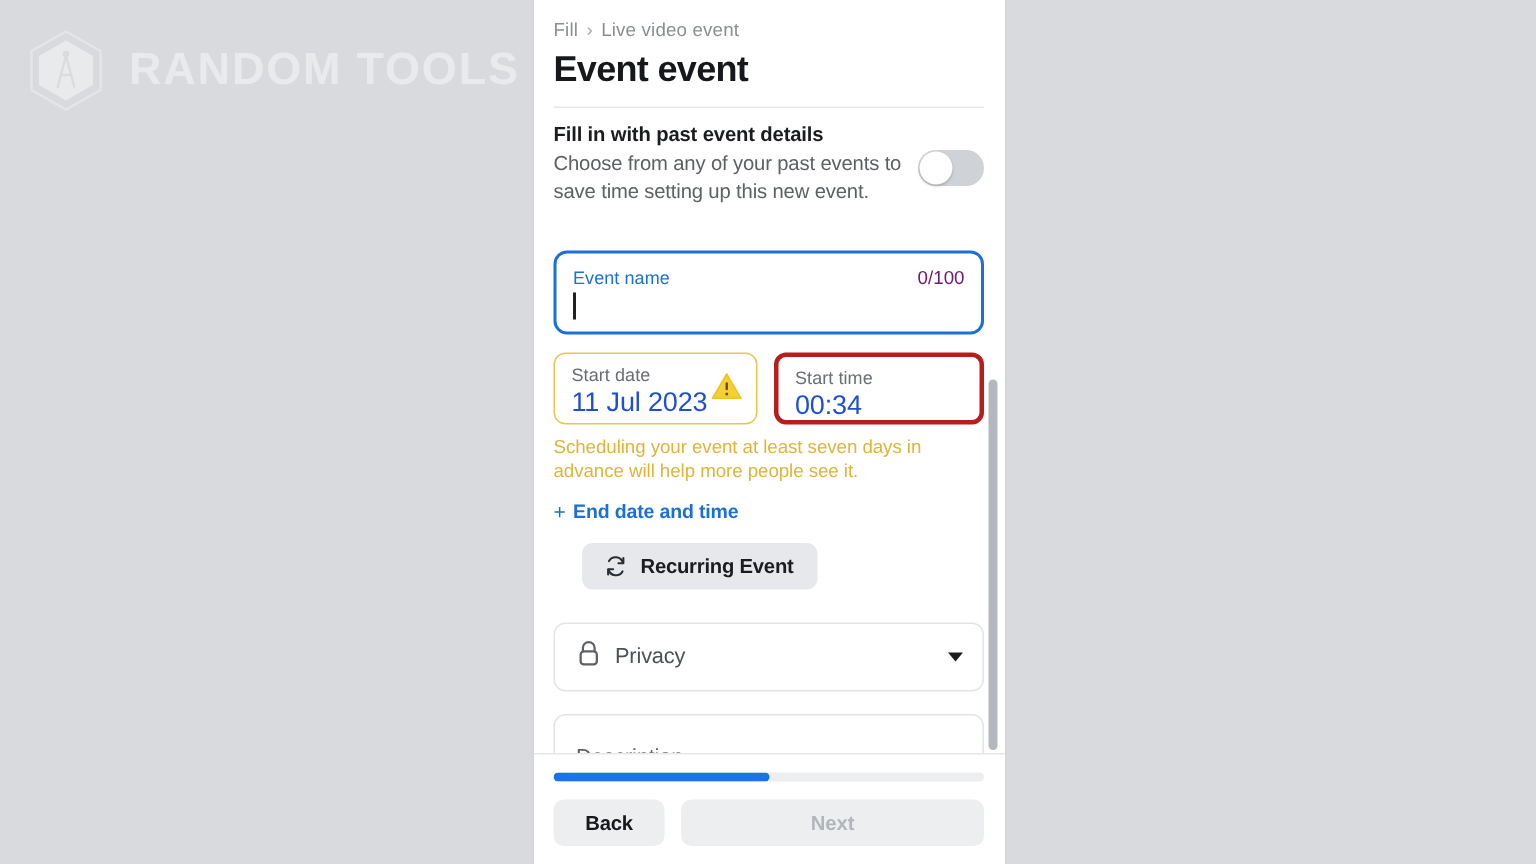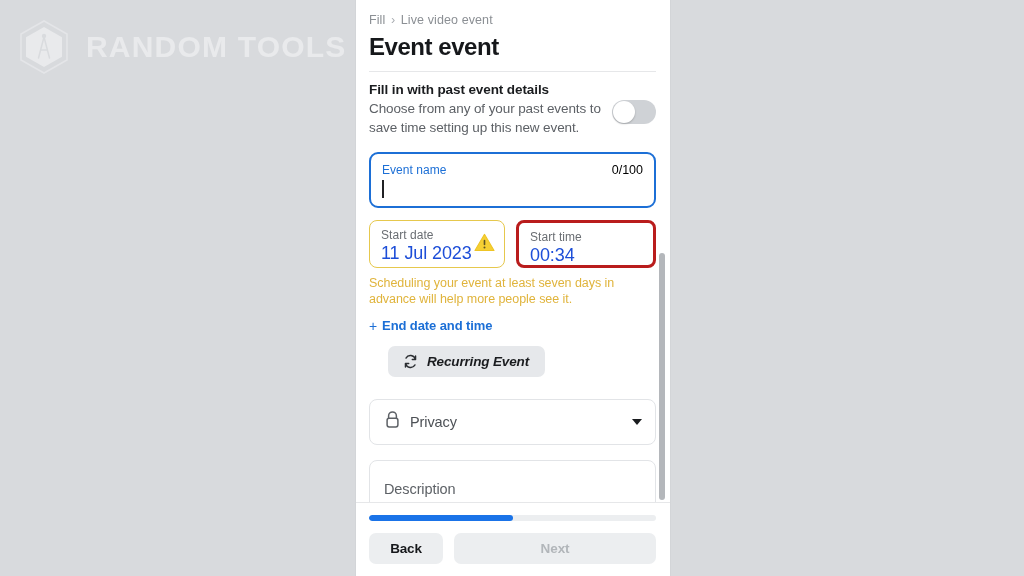--- a/index.html
+++ b/index.html
@@ -74,32 +74,32 @@
     width: 22px; height: 22px; border-radius: 50%;
     background: #ffffff; box-shadow: 0 1px 2px rgba(0,0,0,.22);
   }
   .field-label {
     font-size: 12px; color: #6a6e73; line-height: 14px;
     letter-spacing: .05px;
   }
 
   
   .name-field {
-    margin-top: 15px; height: 56px;
+    margin-top: 30px; height: 56px;
     border: 2px solid #1c6fd6; border-radius: 9px;
     padding: 9px 11px 0 11px;
     display: flex; flex-direction: column;
   }
   .name-top { display: flex; align-items: baseline; }
   .name-label {
     flex: 1 1 auto; font-size: 12px; color: #1c6fd6;
     line-height: 14px; letter-spacing: .05px;
   }
   .name-counter {
-    flex: 0 0 auto; font-size: 12.5px; color: #000000; line-height: 14px;
+    flex: 0 0 auto; font-size: 12.5px; color: #701a75; line-height: 14px;
   }
   .caret-row { height: 22px; position: relative; margin-top: 2px; }
   .caret {
     position: absolute; left: 0; top: 1px; width: 1.5px; height: 18px;
     background: #202124;
   }
 
   
   .dt-row { display: flex; gap: 11px; margin-top: 12px; }
   .dt-cell {
@@ -126,21 +126,21 @@
     display: inline-flex; align-items: center; gap: 5px;
     font-size: 13px; font-weight: 700; color: #1c6fd6;
     margin-top: 11px; cursor: pointer; letter-spacing: -.1px;
   }
   .end-link .plus { font-size: 14px; font-weight: 400; line-height: 1; }
 
   .recurring {
     display: inline-flex; align-items: center; gap: 9px;
     background: #e6e8eb; border: none; border-radius: 7px;
     height: 31px; padding: 0 16px 0 15px;
-    margin-top: 11px; margin-left: 19px; cursor: pointer; font-style: italic;
+    margin-top: 11px; margin-left: 19px; cursor: pointer;
   }
   .recurring .lbl {
     font-size: 13.5px; font-weight: 700; color: #1a1c1f;
     letter-spacing: -.15px;
   }
   .recurring svg { display: block; }
 
   
   .privacy {
     margin-top: 22px; height: 46px; border-radius: 8px;

